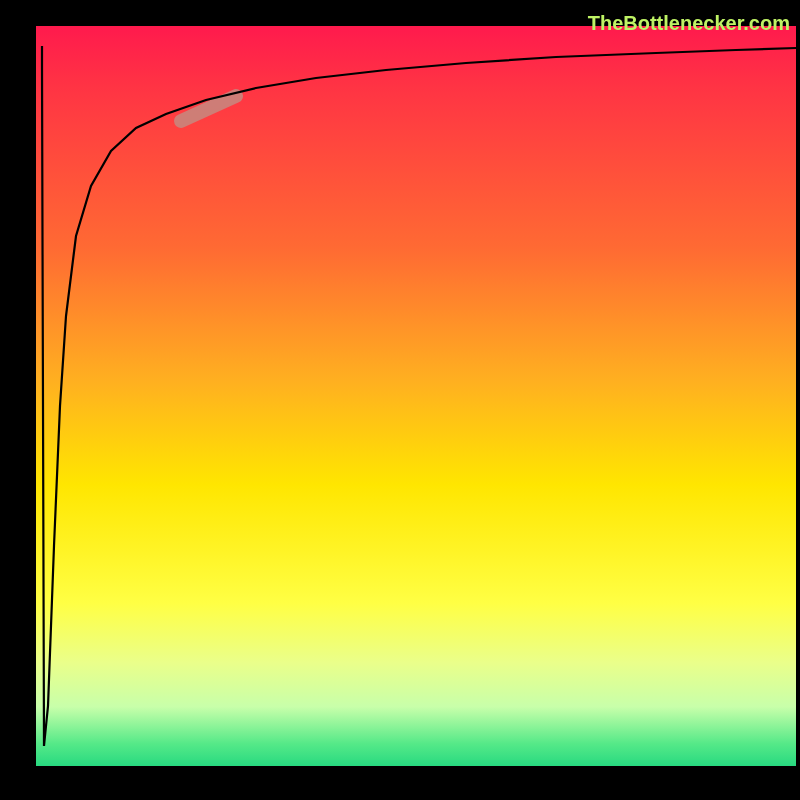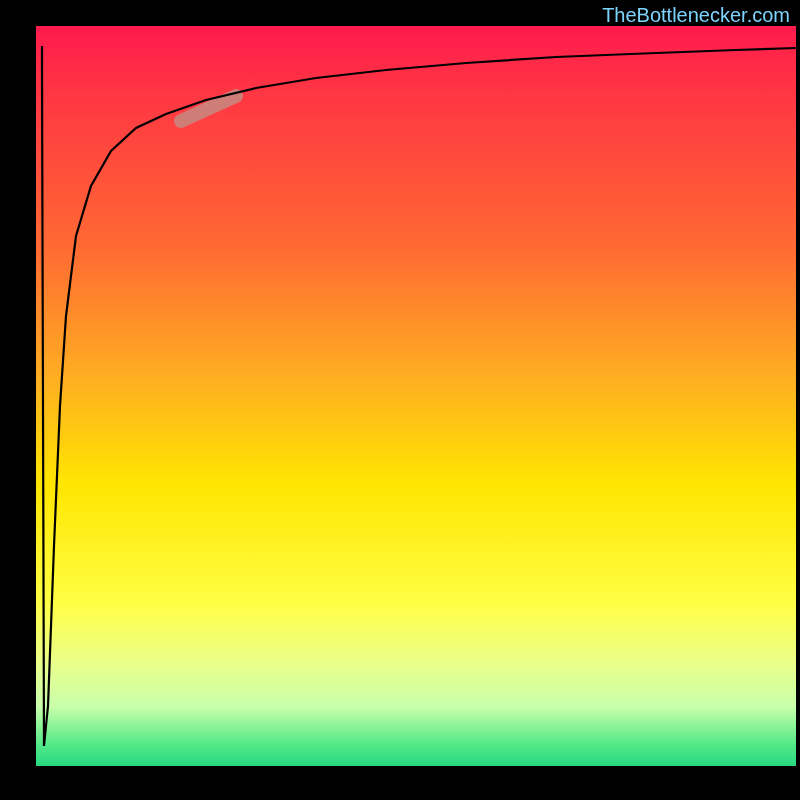--- a/index.html
+++ b/index.html
@@ -6,25 +6,25 @@
     margin: 0;
     padding: 0;
     width: 800px;
     height: 800px;
     background: #000;
     position: relative;
     font-family: Arial, Helvetica, sans-serif;
   }
   .watermark {
     position: absolute;
-    top: 4px;
+    top: 12px;
     right: 10px;
-    color: #7dd3fc;
+    color: #bef264;
     font-size: 20px;
-    font-weight: 400;
+    font-weight: 700;
     z-index: 10;
   }
   .plot-area {
     position: absolute;
     left: 36px;
     top: 26px;
     width: 760px;
     height: 740px;
     background: linear-gradient(to bottom,
       #ff1a4d 0%,

